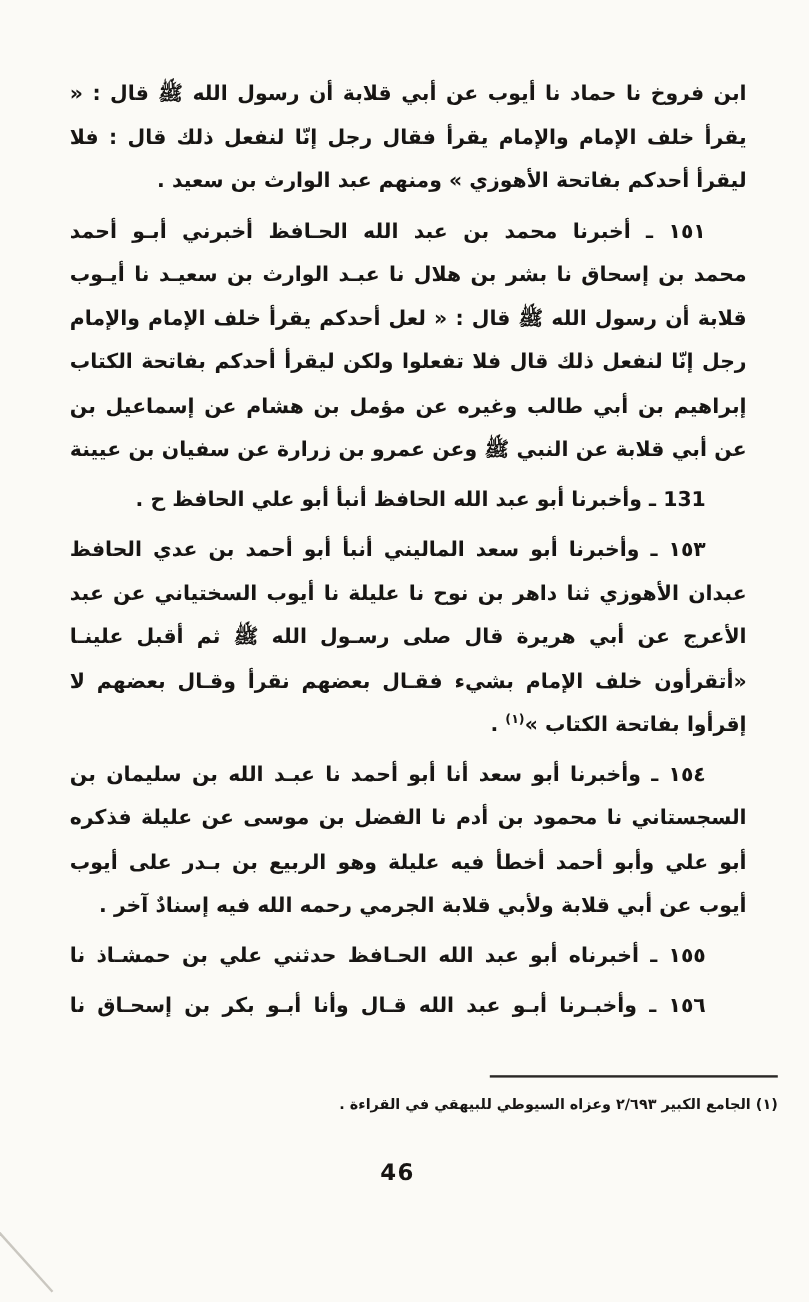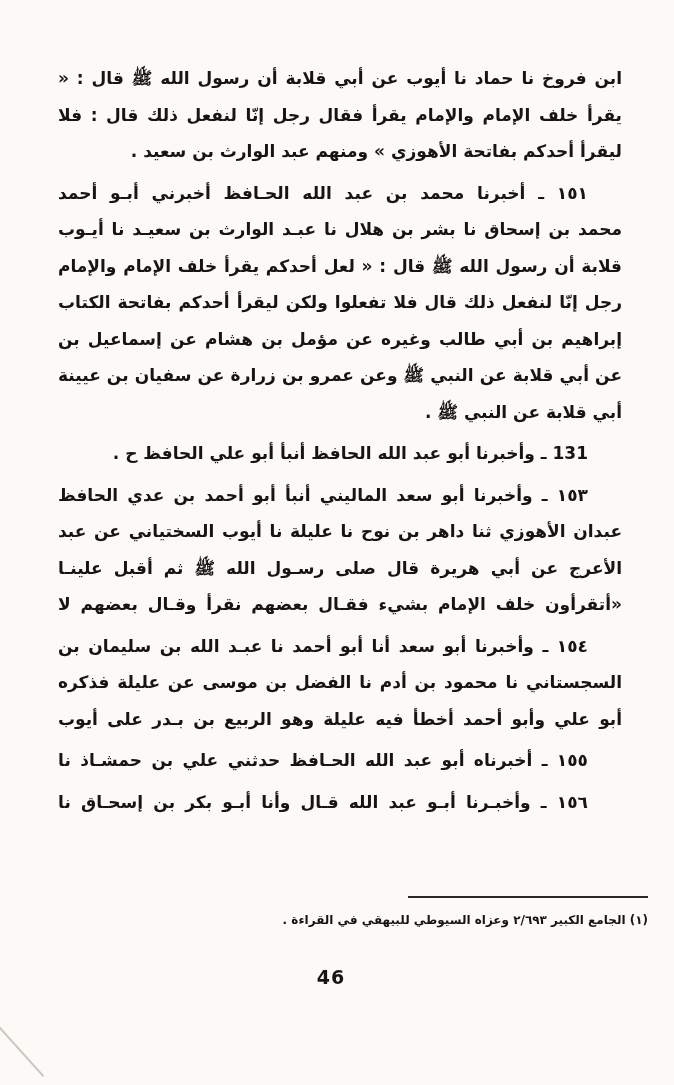--- a/index.html
+++ b/index.html
@@ -103,35 +103,36 @@
         <div class="line">يقرأ خلف الإمام والإمام يقرأ فقال رجل إنّا لنفعل ذلك قال : فلا تفعلوا ولكن</div>
         <div class="line last">ليقرأ أحدكم بفاتحة الأهوزي » ومنهم عبد الوارث بن سعيد .</div>
       </div>
       <div class="para indent">
         <div class="line">١٥١ ـ أخبرنا محمد بن عبد الله الحـافظ أخبرني أبـو أحمد الـدارمي نا</div>
         <div class="line">محمد بن إسحاق نا بشر بن هلال نا عبـد الوارث بن سعيـد نا أيـوب عن أبي</div>
         <div class="line">قلابة أن رسول الله ﷺ قال : « لعل أحدكم يقرأ خلف الإمام والإمام يقرأ فقال</div>
         <div class="line">رجل إنّا لنفعل ذلك قال فلا تفعلوا ولكن ليقرأ أحدكم بفاتحة الكتاب ورواه أيضاً</div>
         <div class="line">إبراهيم بن أبي طالب وغيره عن مؤمل بن هشام عن إسماعيل بن علية عن أيوب</div>
         <div class="line">عن أبي قلابة عن النبي ﷺ وعن عمرو بن زرارة عن سفيان بن عيينة عن أيوب عن</div>
-        <div class="line last">أبي قلابة عن النبي ﷺ .</div>
       </div>
       <div class="para indent">
         <div class="line last">131 ـ وأخبرنا أبو عبد الله الحافظ أنبأ أبو علي الحافظ ح .</div>
       </div>
       <div class="para indent">
         <div class="line">١٥٣ ـ وأخبرنا أبو سعد الماليني أنبأ أبو أحمد بن عدي الحافظ قـالآ ثنا</div>
         <div class="line">عبدان الأهوزي ثنا داهر بن نوح نا عليلة نا أيوب السختياني عن عبد الـرحمن</div>
         <div class="line">الأعرج عن أبي هريرة قال صلى رسـول الله ﷺ ثم أقبل علينـا بوجهـه فقال :</div>
         <div class="line">«أتقرأون خلف الإمام بشيء فقـال بعضهم نقرأ وقـال بعضهم لا نقرأ فقـال :</div>
+        <div class="line last">إقرأوا بفاتحة الكتاب »<sup class="fn-ref">(١)</sup> .</div>
       </div>
       <div class="para indent">
         <div class="line">١٥٤ ـ وأخبرنا أبو سعد أنا أبو أحمد نا عبـد الله بن سليمان بن الأشعث</div>
         <div class="line">السجستاني نا محمود بن أدم نا الفضل بن موسى عن عليلة فذكره نحوه . قال</div>
         <div class="line">أبو علي وأبو أحمد أخطأ فيه عليلة وهو الربيع بن بـدر على أيوب إنمـا هو عن</div>
+        <div class="line last">أيوب عن أبي قلابة ولأبي قلابة الجرمي رحمه الله فيه إسنادٌ آخر .</div>
       </div>
       <div class="para indent">
         <div class="line">١٥٥ ـ أخبرناه أبو عبد الله الحـافظ حدثني علي بن حمشـاذ نا يـزيد بن</div>
       </div>
       <div class="para indent">
         <div class="line">١٥٦ ـ وأخبـرنا أبـو عبد الله قـال وأنا أبـو بكر بن إسحـاق نا محمـد بن</div>
       </div>
     </div>
 
   <div class="fn-sep"></div>

